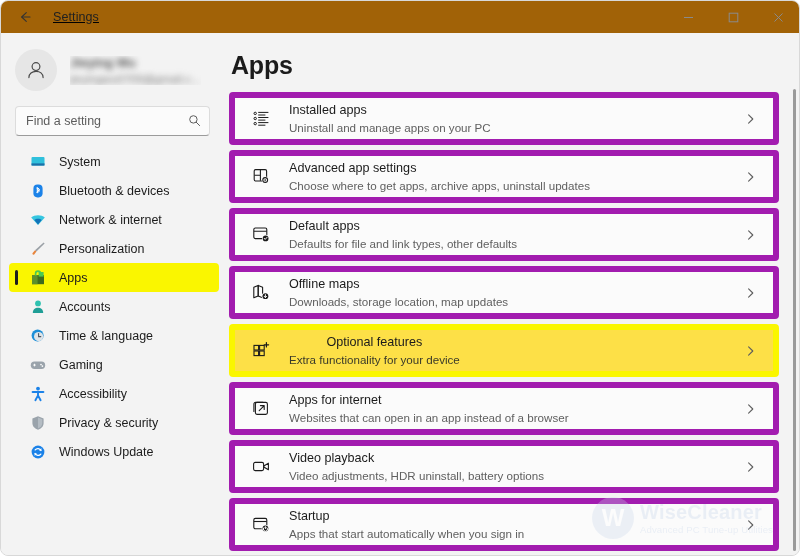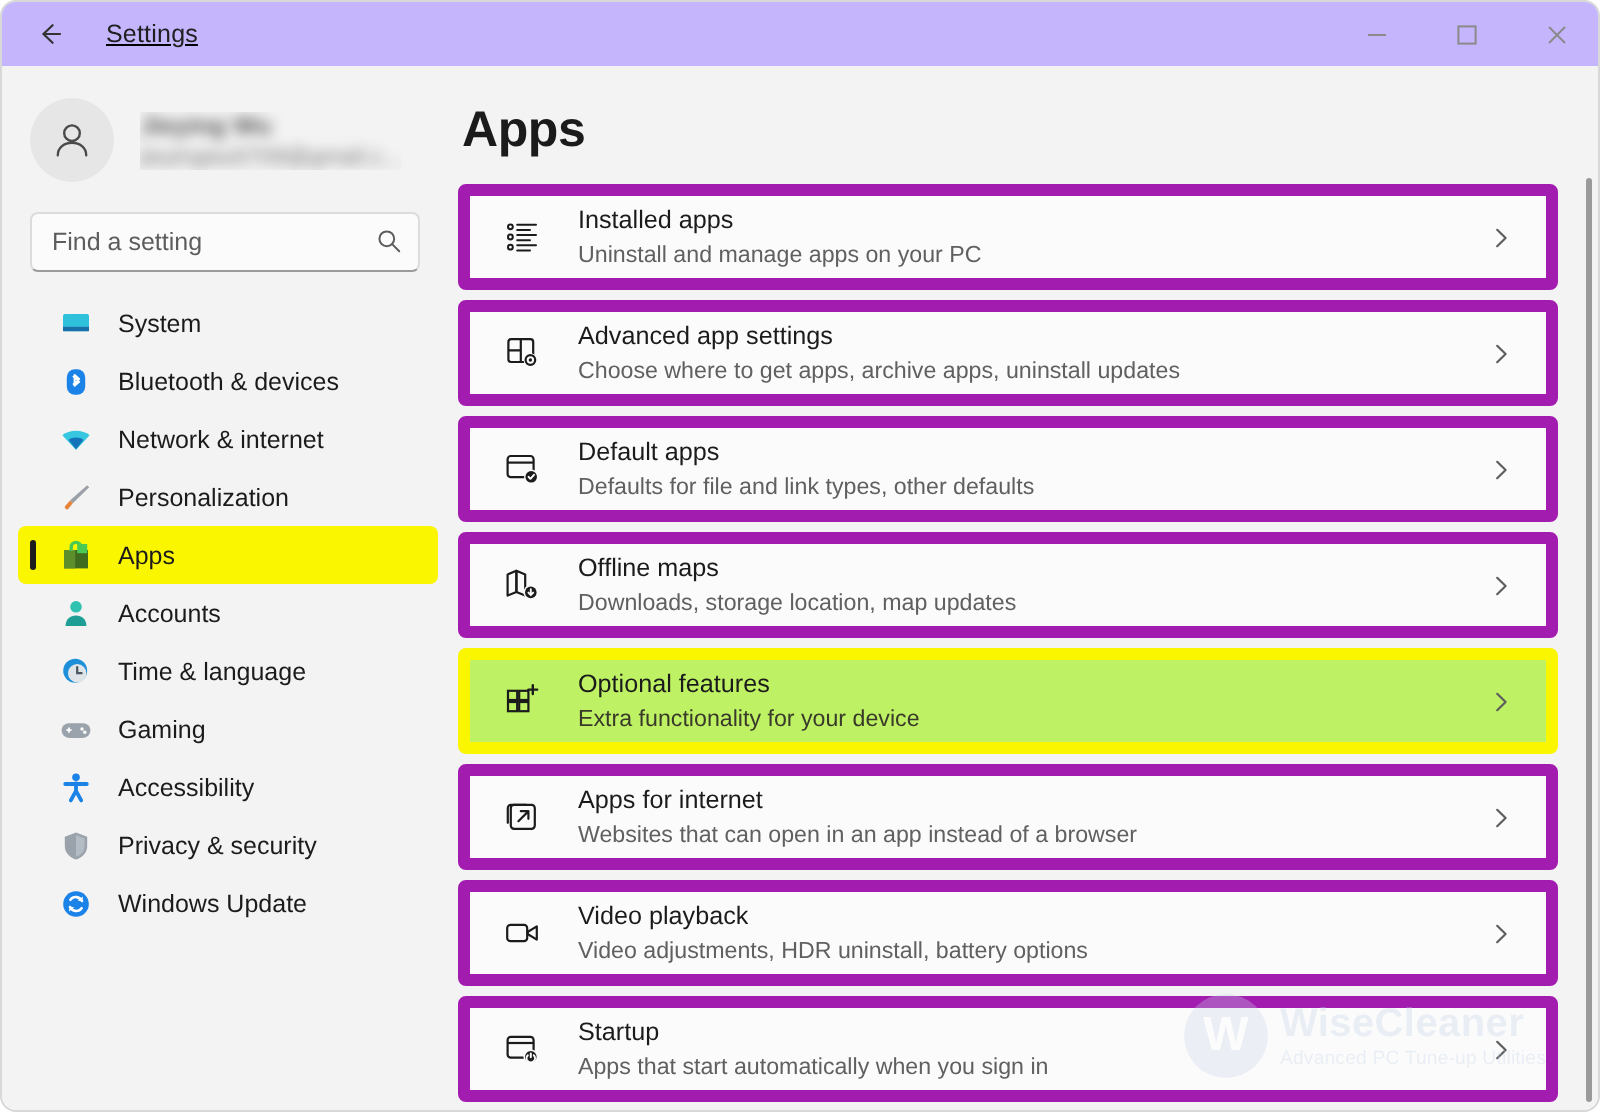--- a/index.html
+++ b/index.html
@@ -15,21 +15,21 @@
     background: #f3f3f3;
     border: 1px solid #d8d8d8;
     border-radius: 8px;
     overflow: hidden;
   }
 
   
   .titlebar {
     position: absolute; top: 0; left: 0;
     width: 800px; height: 32px;
-    background: #c4b5fd;
+    background: #a16207;
     display: flex; align-items: center; text-decoration: underline;
   }
   .back-btn {
     width: 30px; height: 30px; margin-left: 9px;
     display: flex; align-items: center; justify-content: center;
     border-radius: 4px;
   }
   .back-btn svg { display: block; }
   .title-text {
     margin-left: 13px;
@@ -144,22 +144,23 @@
   .card {
     position: relative;
     width: 550px; height: 53px;
     background: #fbfbfb;
     border: 6px solid #a21caf;
     border-radius: 4px;
     margin-bottom: 5px;
     display: flex; align-items: center;
   }
   .card.highlight {
-    background: #bef264;
+    background: #fde047;
     border-color: #faf600;
+    text-align: center;
   }
   .card-icon {
     width: 20px; height: 20px;
     margin-left: 16px;
     flex: 0 0 auto;
     display: flex; align-items: center; justify-content: center;
   }
   .card-text { margin-left: 18px; }
   .card-title {
     font-size: 12.6px; color: #1b1b1b;

